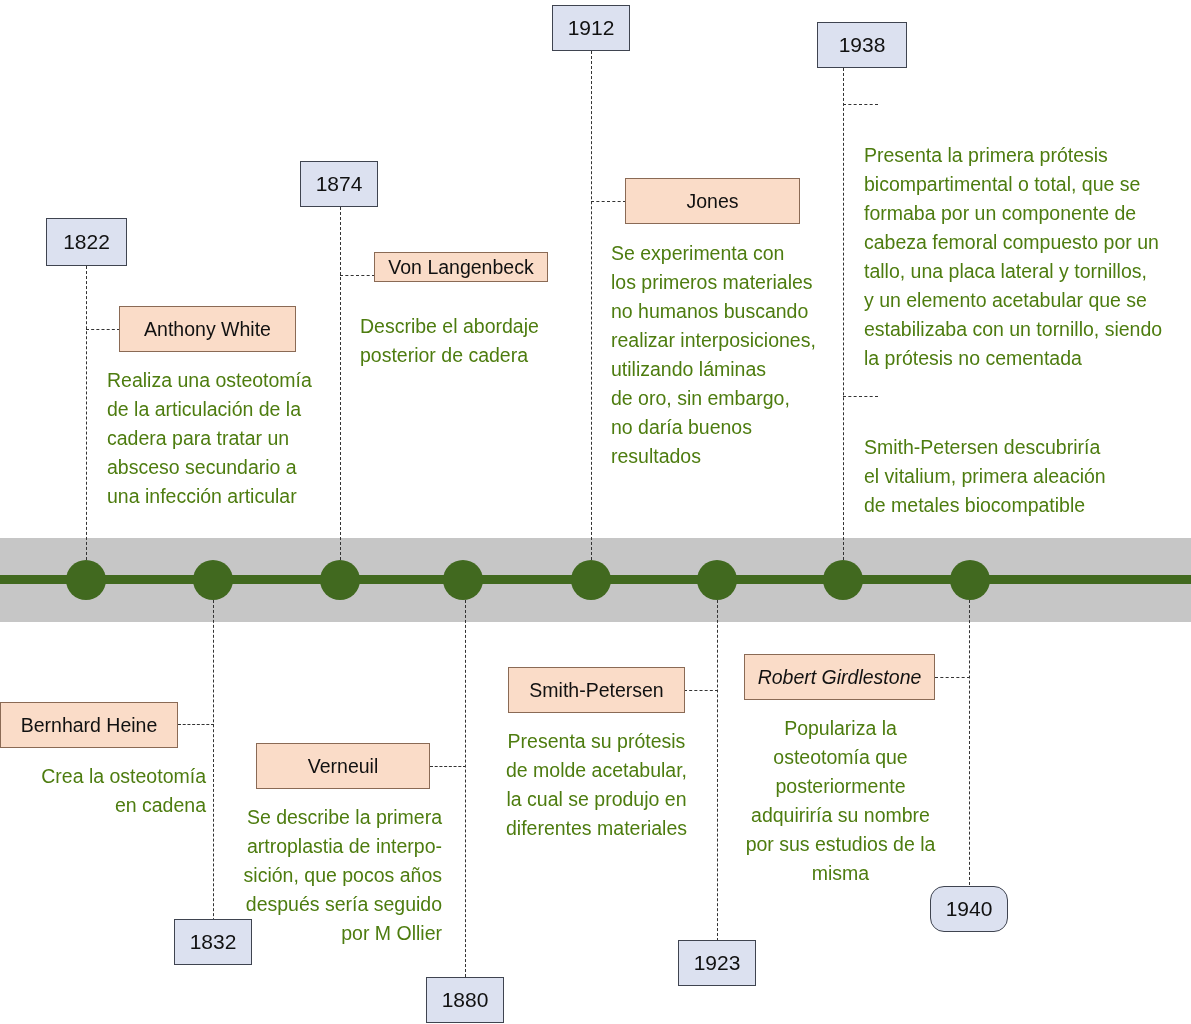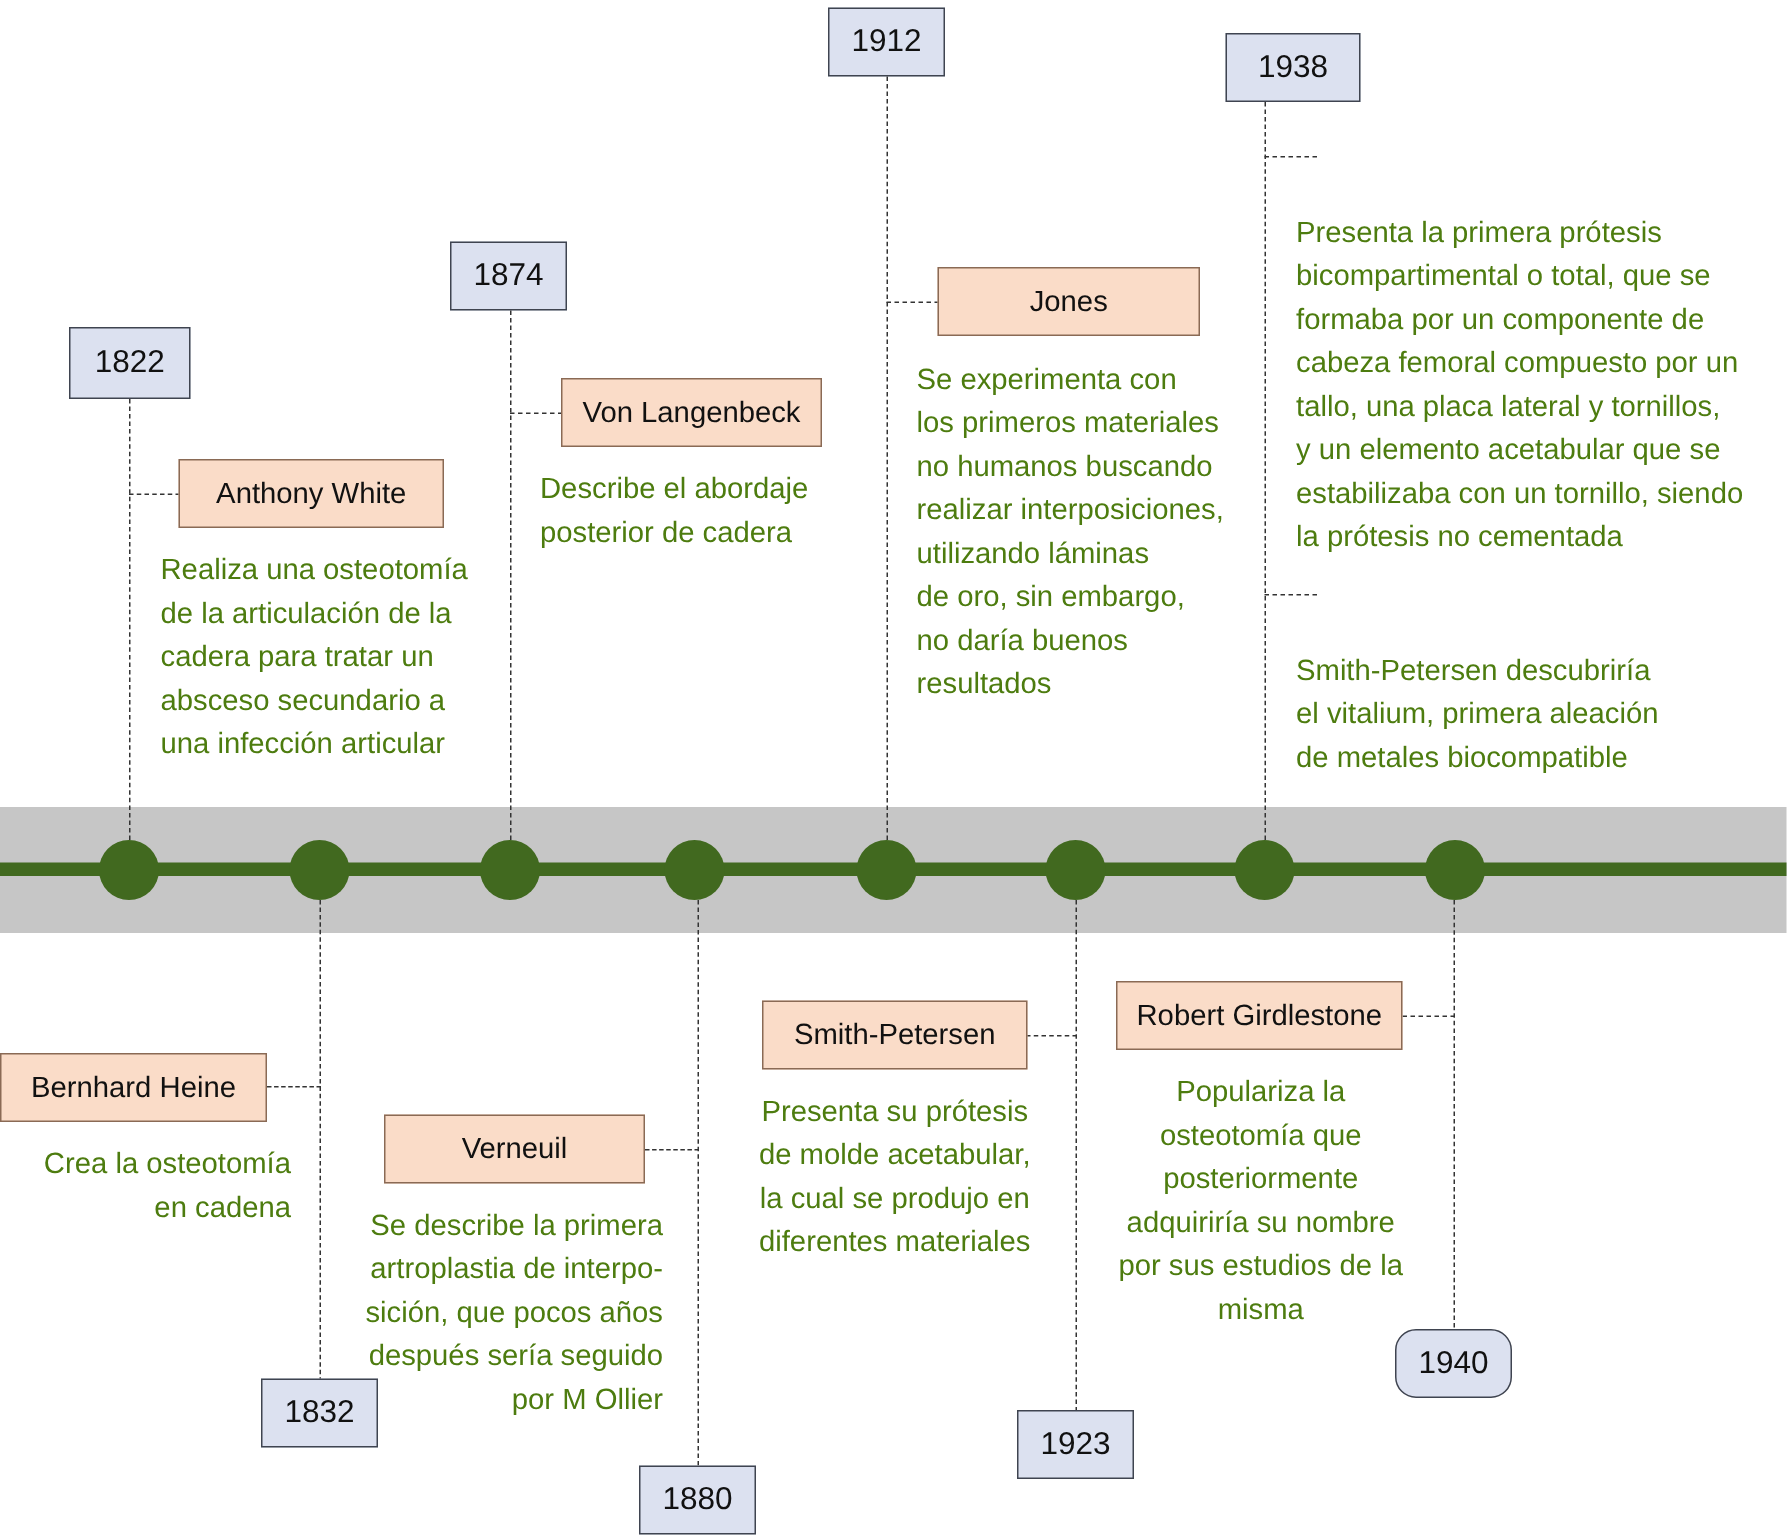--- a/index.html
+++ b/index.html
@@ -93,21 +93,21 @@
   <div class="name" style="left:119px;top:306px;width:177px;height:46px;">Anthony White</div>
   <div class="desc left" style="left:107px;top:366px;width:240px;">Realiza una osteotomía
 de la articulación de la
 cadera para tratar un
 absceso secundario a
 una infección articular</div>
 
   <div class="year" style="left:300px;top:161px;width:78px;height:46px;">1874</div>
   <div class="vline" style="left:340px;top:207px;height:353px;"></div>
   <div class="hline" style="left:340px;top:275px;width:35px;"></div>
-  <div class="name" style="left:374px;top:252px;width:174px;height:46px;">Von Langenbeck</div>
+  <div class="name" style="left:374px;top:252px;width:174px;height:30px;">Von Langenbeck</div>
   <div class="desc left" style="left:360px;top:312px;width:250px;">Describe el abordaje
 posterior de cadera</div>
 
   <div class="year" style="left:552px;top:5px;width:78px;height:46px;">1912</div>
   <div class="vline" style="left:591px;top:51px;height:509px;"></div>
   <div class="hline" style="left:591px;top:201px;width:35px;"></div>
   <div class="name" style="left:625px;top:178px;width:175px;height:46px;">Jones</div>
   <div class="desc left" style="left:611px;top:239px;width:250px;">Se experimenta con
 los primeros materiales
 no humanos buscando
@@ -129,21 +129,21 @@
 estabilizaba con un tornillo, siendo
 la prótesis no cementada</div>
   <div class="hline" style="left:843px;top:396px;width:35px;"></div>
   <div class="desc left" style="left:864px;top:433px;width:325px;">Smith-Petersen descubriría
 el vitalium, primera aleación
 de metales biocompatible</div>
 
   <div class="vline" style="left:213px;top:600px;height:341px;"></div>
   <div class="hline" style="left:178px;top:724px;width:36px;"></div>
   <div class="name" style="left:0px;top:702px;width:178px;height:46px;">Bernhard Heine</div>
-  <div class="desc right" style="left:4px;top:762px;width:190px;">Crea la osteotomía
+  <div class="desc right" style="left:16px;top:762px;width:190px;">Crea la osteotomía
 en cadena</div>
   <div class="year" style="left:174px;top:919px;width:78px;height:46px;">1832</div>
 
   <div class="vline" style="left:465px;top:600px;height:382px;"></div>
   <div class="hline" style="left:430px;top:766px;width:36px;"></div>
   <div class="name" style="left:256px;top:743px;width:174px;height:46px;">Verneuil</div>
   <div class="desc right" style="left:198px;top:803px;width:244px;">Se describe la primera
 artroplastia de interpo-
 sición, que pocos años
 después sería seguido
@@ -154,21 +154,21 @@
   <div class="hline" style="left:684px;top:690px;width:34px;"></div>
   <div class="name" style="left:508px;top:667px;width:177px;height:46px;">Smith-Petersen</div>
   <div class="desc center" style="left:480px;top:727px;width:233px;">Presenta su prótesis
 de molde acetabular,
 la cual se produjo en
 diferentes materiales</div>
   <div class="year" style="left:678px;top:940px;width:78px;height:46px;">1923</div>
 
   <div class="vline" style="left:969px;top:600px;height:285px;"></div>
   <div class="hline" style="left:935px;top:677px;width:35px;"></div>
-  <div class="name" style="left:744px;top:654px;width:191px;height:46px;">Robert Girdlestone</div>
+  <div class="name" style="left:744px;top:654px;width:191px;height:46px;font-style:italic;">Robert Girdlestone</div>
   <div class="desc center" style="left:724px;top:714px;width:233px;">Populariza la
 osteotomía que
 posteriormente
 adquiriría su nombre
 por sus estudios de la
 misma</div>
   <div class="year" style="left:930px;top:886px;width:78px;height:46px;border-radius:14px;">1940</div>
 
 </div>
 

